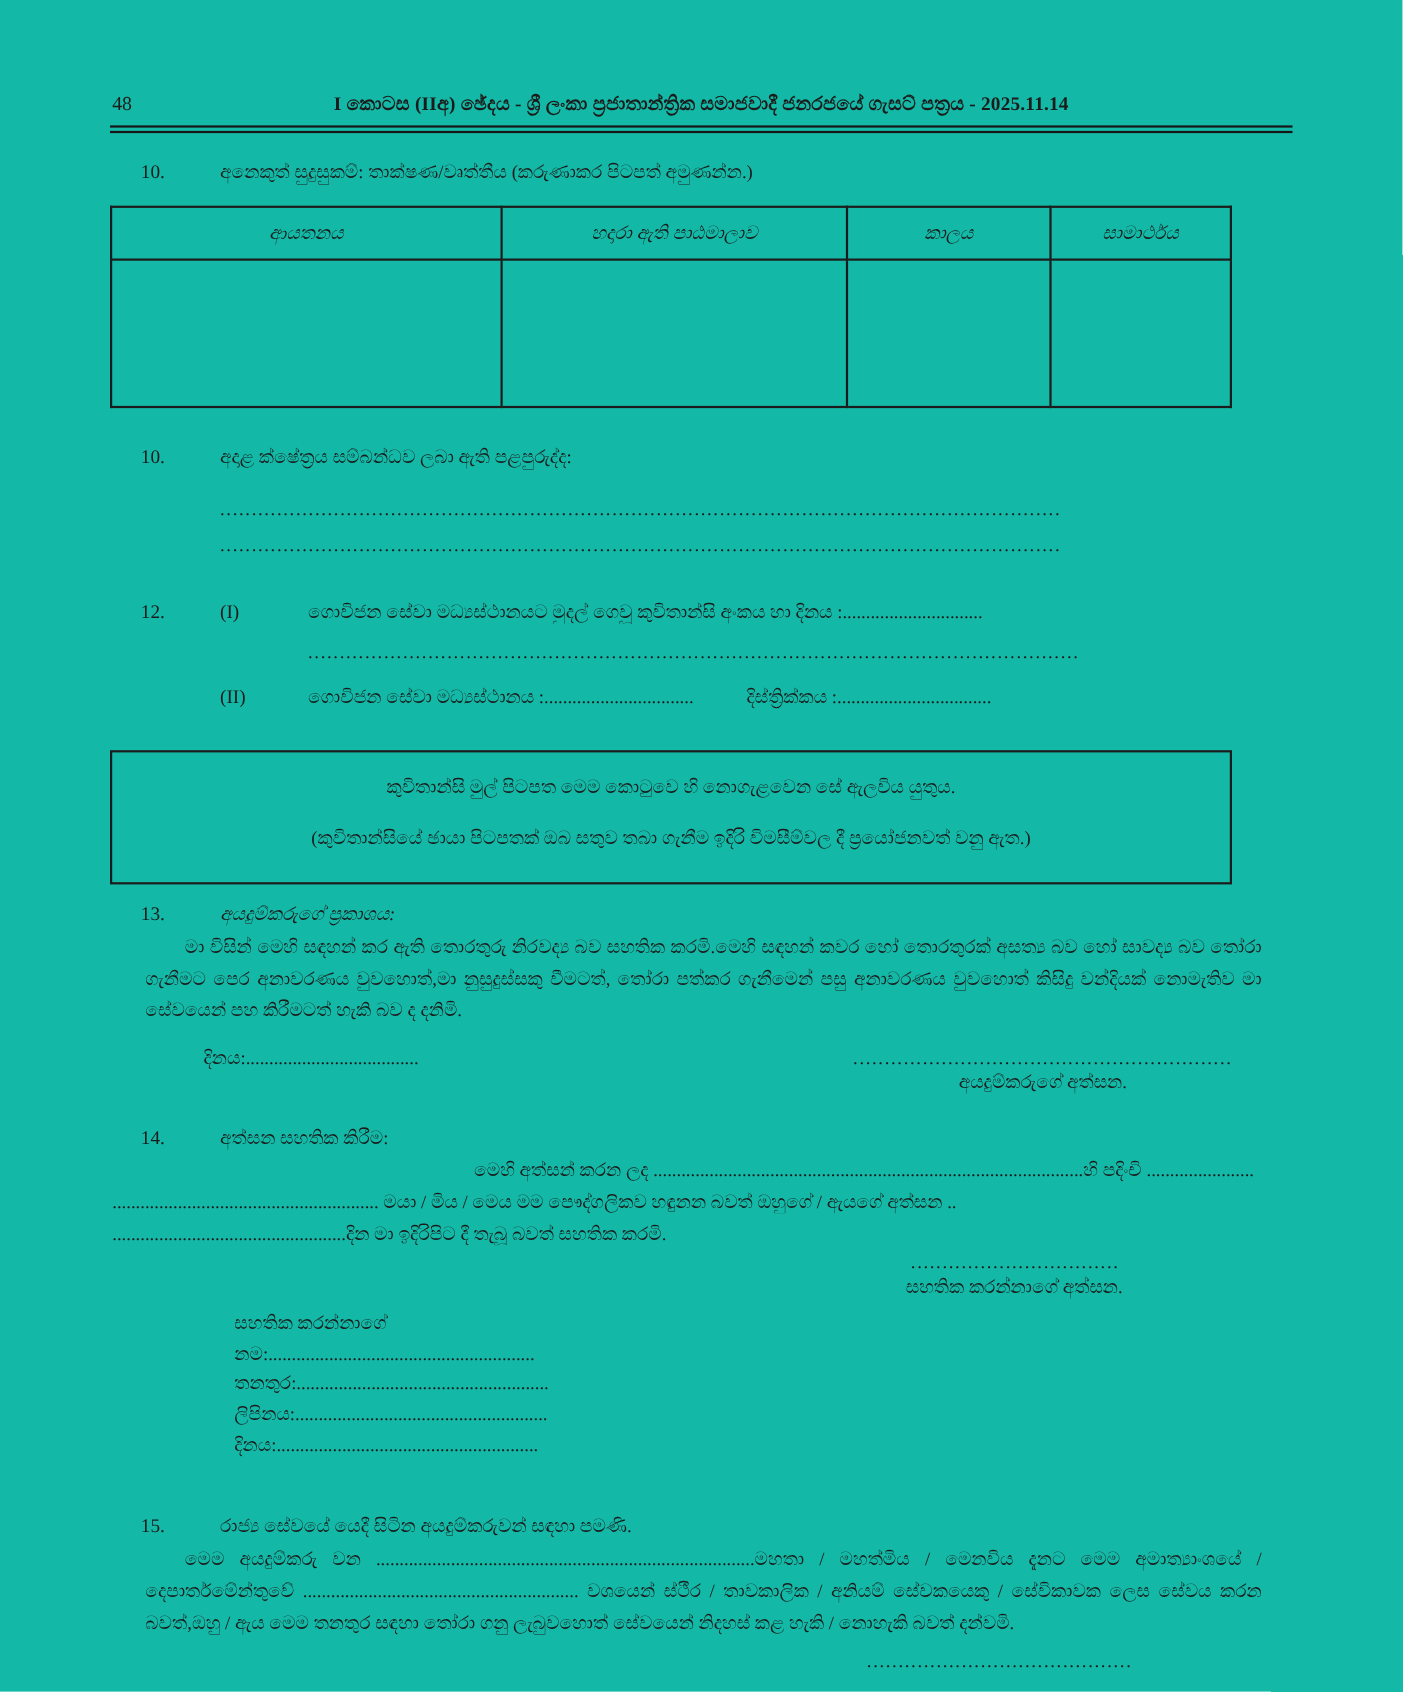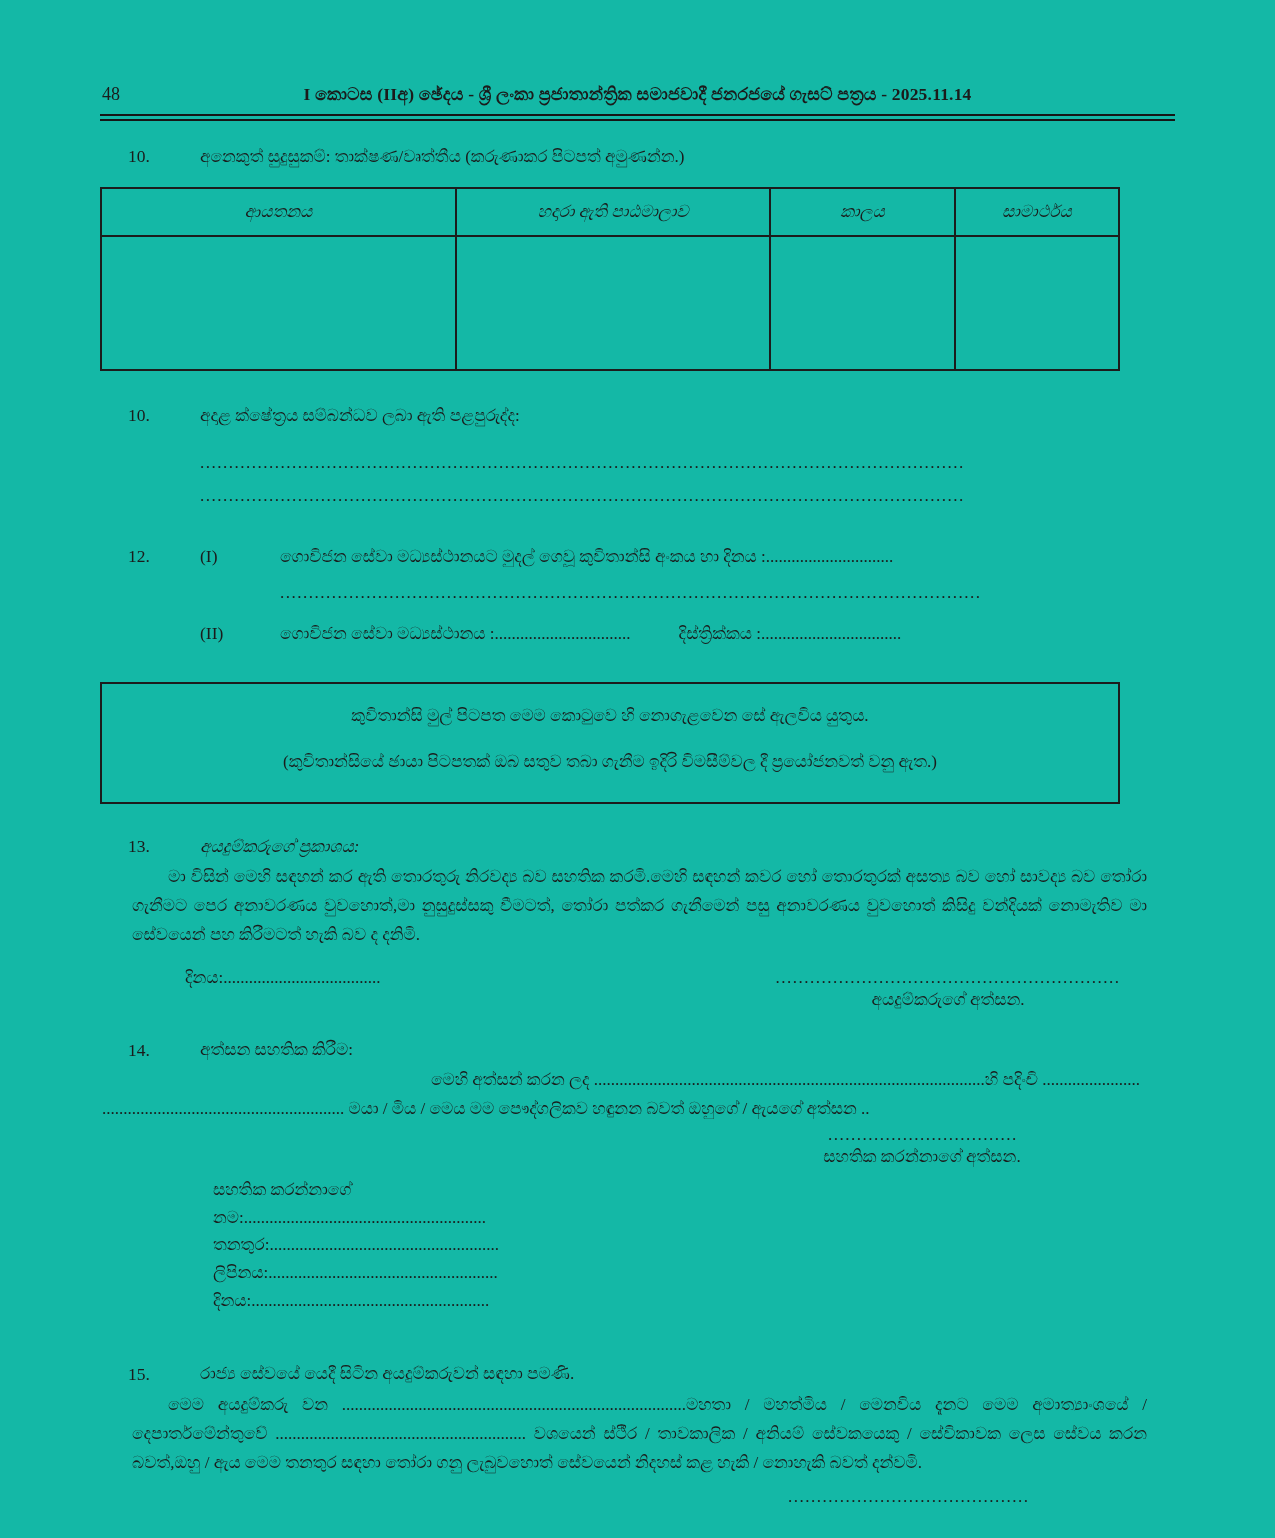--- a/index.html
+++ b/index.html
@@ -13,21 +13,21 @@
     overflow:hidden;
     box-sizing:border-box;
     padding:84px 100px 0 100px;
   }
   
   .page-header{position:relative;text-align:center;}
   .page-num{position:absolute;left:2px;top:0;font-size:18px;}
   .header-title{font-weight:bold;font-size:17.5px;letter-spacing:.2px;}
   .double-rule{margin-top:9px;height:3px;border-top:2.5px solid #161616;border-bottom:2px solid #161616;}
   
-  .item{display:flex;align-items:center;}
+  .item{display:flex;align-items:flex-end;}
   .item .n{flex:0 0 100px;box-sizing:border-box;padding-left:28px;font-size:17.5px;}
   .item .t{flex:1;}
   .roman{flex:0 0 80px;font-size:17.5px;}
   .italic{font-style:italic;}
   
   table.qual{margin:20px 0 0 0;width:1020px;border-collapse:collapse;table-layout:fixed;}
   table.qual th,table.qual td{border:2px solid #1c1c1c;}
   table.qual th{height:44px;font-weight:normal;font-style:italic;font-size:17px;text-align:center;}
   table.qual td{height:130px;}
   .c1{width:35%;} .c2{width:31%;} .c3{width:18%;} .c4{width:16%;}
@@ -38,21 +38,21 @@
   #dot11b{margin:13px 0 0 100px;width:765px;}
   #item10{margin-top:25px;}
   #item11{margin-top:34px;}
   #item12{margin-top:40px;}
   #dot12{margin:16px 0 0 180px;width:700px;}
   #item12b{margin-top:20px;}
   .gap{display:inline-block;width:48px;}
   
   .notice{margin-top:38px;width:1020px;box-sizing:border-box;border:2px solid #1c1c1c;text-align:center;padding:22px 34px 30px 34px;}
   .notice .l2{margin-top:26px;}
-  #item13{margin-top:32px;}
+  #item13{margin-top:16px;}
   .para{margin:6px 28px 0 32px;text-indent:36px;text-align:justify;line-height:1.7;}
   
   .sigrow13{display:flex;align-items:flex-start;margin-top:18px;}
   .date13{margin-left:85px;}
   .sigblock{text-align:center;}
   .sig13{margin-left:auto;margin-right:52px;width:350px;}
   .sig13 .dots{width:348px;margin:0 auto;}
   .sig-label{margin-top:2px;}
   #item14{margin-top:30px;}
   .l14{margin-top:9px;}
@@ -137,20 +137,21 @@
       <div class="sig-label">අයදුම්කරුගේ අත්සන.</div>
     </div>
   </div>
 
   <div class="item" id="item14">
     <span class="n">14.</span>
     <span class="t">අත්සන සහතික කිරීම:</span>
   </div>
   <div class="l14 nowrap" id="l14-1">මෙහි අත්සන් කරන ලද ............................................................................................හි පදිංචි .......................</div>
   <div class="l14 nowrap" id="l14-2">......................................................... මයා / මිය / මෙය  මම පෞද්ගලිකව හඳුනන බවත් ඔහුගේ / ඇයගේ අත්සන ..</div>
+  <div class="l14 nowrap" id="l14-3">..................................................දින මා ඉදිරිපිට දී තැබූ බවත් සහතික කරමි.</div>
   <div class="sigblock sig14">
     <div class="dots">....................................</div>
     <div class="sig-label">සහතික කරන්නාගේ අත්සන.</div>
   </div>
   <div class="cert">
     <div>සහතික කරන්නාගේ</div>
     <div class="nowrap">නම:.........................................................</div>
     <div class="nowrap">තනතුර:......................................................</div>
     <div class="nowrap">ලිපිනය:......................................................</div>
     <div class="nowrap">දිනය:........................................................</div>

